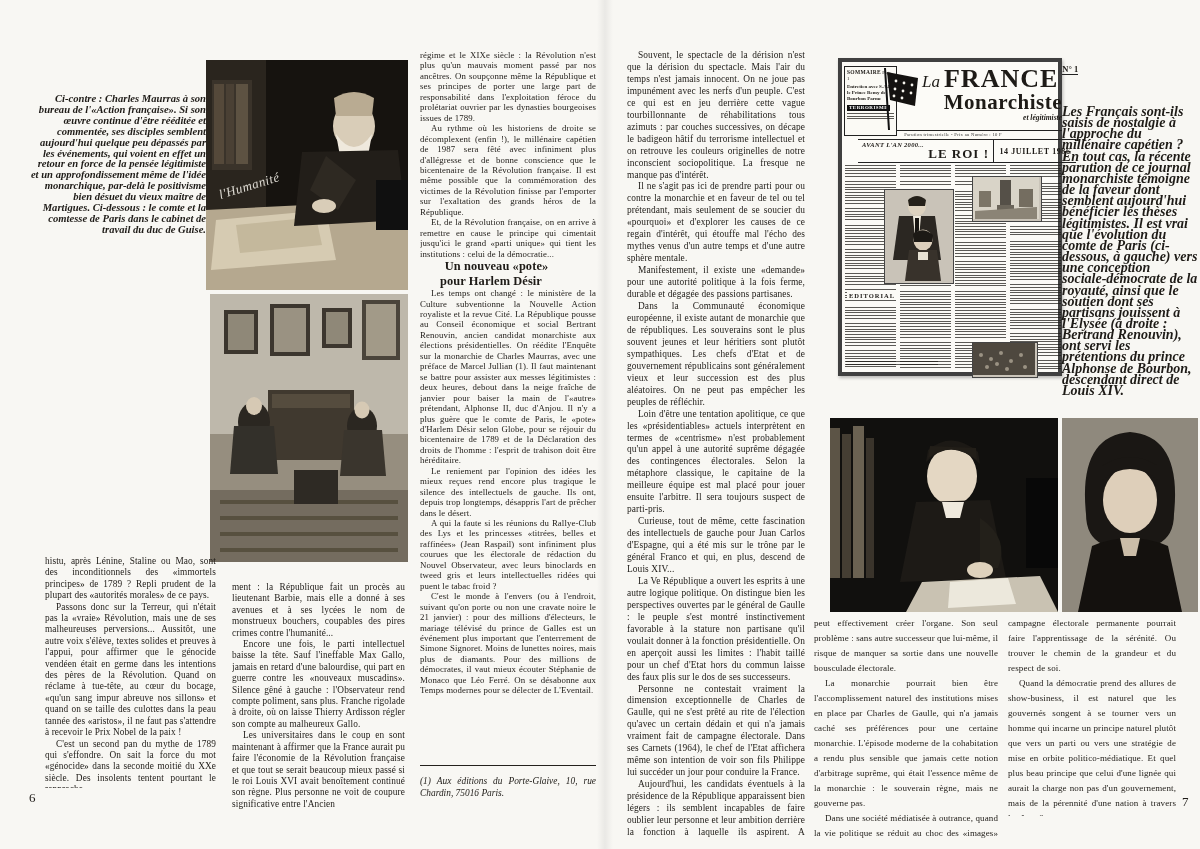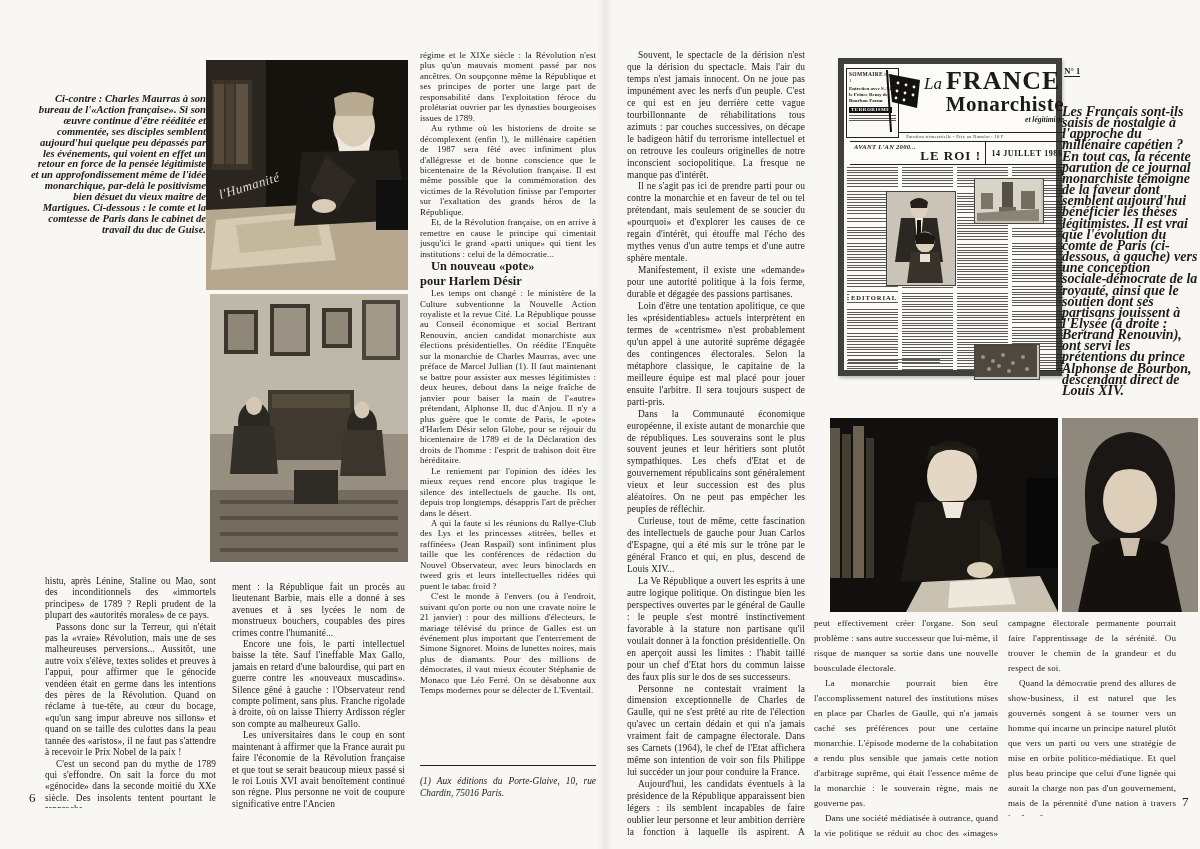--- a/index.html
+++ b/index.html
@@ -27,38 +27,38 @@
     font-style:italic; font-weight:bold; font-size:10.6px; line-height:10.9px;
     text-align:right;
   }
   .commentary {
     position:absolute; left:1062px; top:106px; width:136px;
     font-style:italic; font-weight:bold; font-size:14px; line-height:11.15px;
     text-align:left;
   }
   .col-heading {
     font-weight:bold; font-style:normal; font-size:12.4px; line-height:14.5px;
-    text-align:left; width:142px; margin:12px auto 9px auto; text-indent:0;
+    text-align:center; width:142px; margin:12px auto 9px auto; text-indent:0;
   }
   .footnote-rule { position:absolute; left:420px; top:765px; width:176px; border-top:1.5px solid #24211d; }
   .footnote { position:absolute; left:420px; top:776px; width:176px;
               font-style:italic; font-size:9.4px; line-height:11.6px; text-align:justify; }
   .pagenum { position:absolute; font-size:13px; }
   
   .photo { position:absolute; overflow:hidden; background:#222; }
   .photo svg { display:block; }
   .photo-label {
     position:absolute; left:12px; top:118px; color:#efece4;
     font-style:italic; font-size:13px; transform:rotate(-17deg);
     letter-spacing:0.5px; opacity:0.9;
   }
   
   .clip {
     position:absolute; left:838px; top:58px; width:224px; height:318px;
-    background:#fcfbf7; border:6px solid #404040; box-sizing:border-box;
+    background:#fcfbf7; border:4px solid #404040; box-sizing:border-box;
     box-shadow:1px 2px 3px rgba(0,0,0,0.25);
   }
   .sommaire {
     position:absolute; left:2px; top:4px; width:53px; height:70px;
     border:1px solid #222; background:#fbfaf5; box-sizing:border-box;
     font-size:5px; line-height:6px; padding:2px; z-index:1;
   }
   .sommaire .tt { font-weight:bold; font-size:5.5px; letter-spacing:0.3px; }
   .sommaire .item { font-weight:bold; font-size:5px; margin-top:2px; }
   .sommaire .chip { display:inline-block; background:#111; color:#fff; font-weight:bold;
@@ -67,21 +67,21 @@
   .masthead { position:absolute; left:80px; top:2px; width:140px; z-index:0; }
   .mh-row1 { white-space:nowrap; }
   .mh-la { font-style:italic; font-size:17px; }
   .mh-main { font-weight:bold; font-size:26px; letter-spacing:1px; }
   .mh-issue { font-weight:bold; font-size:8.5px; vertical-align:top; border-bottom:1px solid #222; }
   .mh-sub { font-weight:bold; font-size:21px; letter-spacing:0.5px; text-align:right; margin-top:-4px; }
   .mh-tag { font-weight:bold; font-style:italic; font-size:7.5px; text-align:right; margin-top:-2px; }
   .mh-rule { position:absolute; left:2px; top:68px; width:218px; border-top:1px solid #222; }
   .mh-edition { position:absolute; left:2px; top:70px; width:218px; text-align:center;
                 font-size:4.6px; letter-spacing:0.3px; color:#333; }
-  .headrow { position:absolute; left:6px; top:77px; width:218px; height:22px;
+  .headrow { position:absolute; left:16px; top:77px; width:218px; height:22px;
              border-top:1px solid #222; border-bottom:1px solid #222; display:flex; }
   .headrow .lft { width:136px; border-right:1px solid #222; padding:1px 4px; box-sizing:border-box; }
   .headrow .kicker { font-weight:bold; font-style:italic; font-size:6.5px; letter-spacing:0.3px; }
   .headrow .roi { font-weight:bold; font-size:13px; text-align:right; margin-top:-2px; letter-spacing:1px; }
   .headrow .rgt { flex:1; display:flex; align-items:center; justify-content:center;
                   font-weight:bold; font-size:8px; letter-spacing:0.6px; }
   .nzbody { position:absolute; left:3px; top:103px; width:216px; height:206px;
             display:flex; gap:4px; }
   .nzcol { flex:1; }
   .fk { background-image:repeating-linear-gradient(to bottom,
@@ -149,52 +149,52 @@
       <g fill="#57503f">
         <rect x="10" y="206" width="178" height="4"></rect>
           <rect x="10" y="222" width="178" height="4"></rect>
         <rect x="10" y="238" width="178" height="4"></rect>
           <rect x="10" y="254" width="178" height="4"></rect>
       </g>
       <rect x="84" y="176" width="44" height="34" fill="#2e2a24"></rect>
     </svg>
   </div>
 
-  <div class="bodycol" style="left:45px; top:576px; width:171px; height:232px;">
+  <div class="bodycol" style="left:45px; top:556px; width:171px; height:232px;">
     <p class="cont">histu, après Lénine, Staline ou Mao, sont des inconditionnels des «immortels principes» de 1789 ? Repli prudent de la plupart des «autorités morales» de ce pays.</p>
     <p>Passons donc sur la Terreur, qui n'était pas la «vraie» Révolution, mais une de ses malheureuses perversions... Aussitôt, une autre voix s'élève, textes solides et preuves à l'appui, pour affirmer que le génocide vendéen était en germe dans les intentions des pères de la Révolution. Quand on réclame à tue-tête, au cœur du bocage, «qu'un sang impur abreuve nos sillons» et quand on se taille des culottes dans la peau tannée des «aristos», il ne faut pas s'attendre à recevoir le Prix Nobel de la paix !</p>
     <p>C'est un second pan du mythe de 1789 qui s'effondre. On sait la force du mot «génocide» dans la seconde moitié du XXe siècle. Des insolents tentent pourtant le rapproche-</p>
   </div>
   <div class="pagenum" style="left:29px; top:790px;">6</div>
 
   <div class="bodycol" style="left:232px; top:582px; width:173px; height:256px;">
     <p class="cont">ment : la République fait un procès au lieutenant Barbie, mais elle a donné à ses avenues et à ses lycées le nom de monstrueux bouchers, coupables des pires crimes contre l'humanité...</p>
     <p>Encore une fois, le parti intellectuel baisse la tête. Sauf l'ineffable Max Gallo, jamais en retard d'une balourdise, qui part en guerre contre les «nouveaux muscadins». Silence gêné à gauche : l'Observateur rend compte poliment, sans plus. Franche rigolade à droite, où on laisse Thierry Ardisson régler son compte au malheureux Gallo.</p>
     <p>Les universitaires dans le coup en sont maintenant à affirmer que la France aurait pu faire l'économie de la Révolution française et que tout se serait beaucoup mieux passé si le roi Louis XVI avait benoîtement continué son règne. Plus personne ne voit de coupure significative entre l'Ancien</p>
   </div>
 
   <div class="bodycol dense" style="left:420px; top:50px; width:176px; height:712px;">
     <p class="cont">régime et le XIXe siècle : la Révolution n'est plus qu'un mauvais moment passé par nos ancêtres. On soupçonne même la République et ses principes de porter une large part de responsabilité dans l'exploitation féroce du prolétariat ouvrier par les dynasties bourgeoises issues de 1789.</p>
     <p>Au rythme où les historiens de droite se décomplexent (enfin !), le millénaire capétien de 1987 sera fêté avec infiniment plus d'allégresse et de bonne conscience que le bicentenaire de la Révolution française. Il est même possible que la commémoration des victimes de la Révolution finisse par l'emporter sur l'exaltation des grands héros de la République.</p>
     <p>Et, de la Révolution française, on en arrive à remettre en cause le principe qui cimentait jusqu'ici le grand «parti unique» qui tient les institutions : celui de la démocratie...</p>
     <p class="col-heading">Un nouveau «pote» pour Harlem Désir</p>
     <p>Les temps ont changé : le ministère de la Culture subventionne la Nouvelle Action royaliste et la revue Cité. La République pousse au Conseil économique et social Bertrant Renouvin, ancien candidat monarchiste aux élections présidentielles. On réédite l'Enquête sur la monarchie de Charles Maurras, avec une préface de Marcel Jullian (1). Il faut maintenant se battre pour assister aux messes légitimistes : deux heures, debout dans la neige fraîche de janvier pour baiser la main de l'«autre» prétendant, Alphonse II, duc d'Anjou. Il n'y a plus guère que le comte de Paris, le «pote» d'Harlem Désir selon Globe, pour se réjouir du bicentenaire de 1789 et de la Déclaration des droits de l'homme : l'esprit de trahison doit être héréditaire.</p>
     <p>Le reniement par l'opinion des idées les mieux reçues rend encore plus tragique le silence des intellectuels de gauche. Ils ont, depuis trop longtemps, désappris l'art de prêcher dans le désert.</p>
-    <p>A qui la faute si les réunions du Rallye-Club des Lys et les princesses «titrées, belles et raffinées» (Jean Raspail) sont infiniment plus taille que les conférences de rédaction du Nouvel Observateur, avec leurs binoclards en tweed gris et leurs intellectuelles ridées qui puent le tabac froid ?</p>
+    <p>A qui la faute si les réunions du Rallye-Club des Lys et les princesses «titrées, belles et raffinées» (Jean Raspail) sont infiniment plus courues que les électorale de rédaction du Nouvel Observateur, avec leurs binoclards en tweed gris et leurs intellectuelles ridées qui puent le tabac froid ?</p>
     <p>C'est le monde à l'envers (ou à l'endroit, suivant qu'on porte ou non une cravate noire le 21 janvier) : pour des millions d'électeurs, le mariage télévisé du prince de Galles est un événement plus important que l'enterrement de Simone Signoret. Moins de lunettes noires, mais plus de diamants. Pour des millions de démocrates, il vaut mieux écouter Stéphanie de Monaco que Léo Ferré. On se désabonne aux Temps modernes pour se délecter de L'Eventail.</p>
   </div>
   <div class="footnote-rule"></div>
   <div class="footnote">(1) Aux éditions du Porte-Glaive, 10, rue Chardin, 75016 Paris.</div>
 
   <div class="bodycol rt1" style="left:627px; top:50px; width:178px; height:790px;">
     <p>Souvent, le spectacle de la dérision n'est que la dérision du spectacle. Mais l'air du temps n'est jamais innocent. On ne joue pas impunément avec les nerfs d'un peuple. C'est ce qui est en jeu derrière cette vague tourbillonnante de réhabilitations tous azimuts : par couches successives, on décape le badigeon hâtif du terrorisme intellectuel et on retrouve les couleurs originelles de notre inconscient sociopolitique. La fresque ne manque pas d'intérêt.</p>
     <p>Il ne s'agit pas ici de prendre parti pour ou contre la monarchie et en faveur de tel ou tel prétendant, mais seulement de se soucier du «pourquoi» et d'explorer les causes de ce regain d'intérêt, qui étouffe mal l'écho des mythes venus d'un autre temps et d'une autre sphère mentale.</p>
     <p>Manifestement, il existe une «demande» pour une autorité politique à la fois ferme, durable et dégagée des passions partisanes.</p>
+    <p>Dans la Communauté économique européenne, il existe autant de monarchie que de républiques. Les souverains sont le plus souvent jeunes et leur héritiers sont plutôt sympathiques. Les chefs d'Etat et de gouvernement républicains sont généralement vieux et leur succession est des plus aléatoires. On ne peut pas empêcher les peuples de réfléchir.</p>
     <p>Loin d'être une tentation apolitique, ce que les «présidentiables» actuels interprètent en termes de «centrisme» n'est probablement qu'un appel à une autorité suprême dégagée des contingences électorales. Selon la métaphore classique, le capitaine de la meilleure équipe est mal placé pour jouer ensuite l'arbitre. Il sera toujours suspect de parti-pris.</p>
-    <p>Dans la Communauté économique européenne, il existe autant de monarchie que de républiques. Les souverains sont le plus souvent jeunes et leur héritiers sont plutôt sympathiques. Les chefs d'Etat et de gouvernement républicains sont généralement vieux et leur succession est des plus aléatoires. On ne peut pas empêcher les peuples de réfléchir.</p>
     <p>Curieuse, tout de même, cette fascination des intellectuels de gauche pour Juan Carlos d'Espagne, qui a été mis sur le trône par le général Franco et qui, en plus, descend de Louis XIV...</p>
     <p>La Ve République a ouvert les esprits à une autre logique politique. On distingue bien les perspectives ouvertes par le général de Gaulle : le peuple s'est montré instinctivement favorable à la stature non partisane qu'il voulait donner à la fonction présidentielle. On en aperçoit aussi les limites : l'habit taillé pour un chef d'Etat hors du commun laisse des faux plis sur le dos de ses successeurs.</p>
     <p>Personne ne contestait vraiment la dimension exceptionnelle de Charles de Gaulle, qui ne s'est prêté au rite de l'élection qu'avec un certain dédain et qui n'a jamais vraiment fait de campagne électorale. Dans ses Carnets (1964), le chef de l'Etat affichera même son intention de voir son fils Philippe lui succéder un jour pour conduire la France.</p>
     <p>Aujourd'hui, les candidats éventuels à la présidence de la République apparaissent bien légers : ils semblent incapables de faire oublier leur personne et leur ambition derrière la fonction à laquelle ils aspirent. A l'exception sans doute de François Mitterrand, qui est en train de prouver que, dans un contexte sélectif favorable, la fonction</p>
   </div>
 
   <div class="clip">
     <div class="sommaire">
       <span class="tt">SOMMAIRE</span>
       <span style="font-size:4.6px;">Page 1</span>

